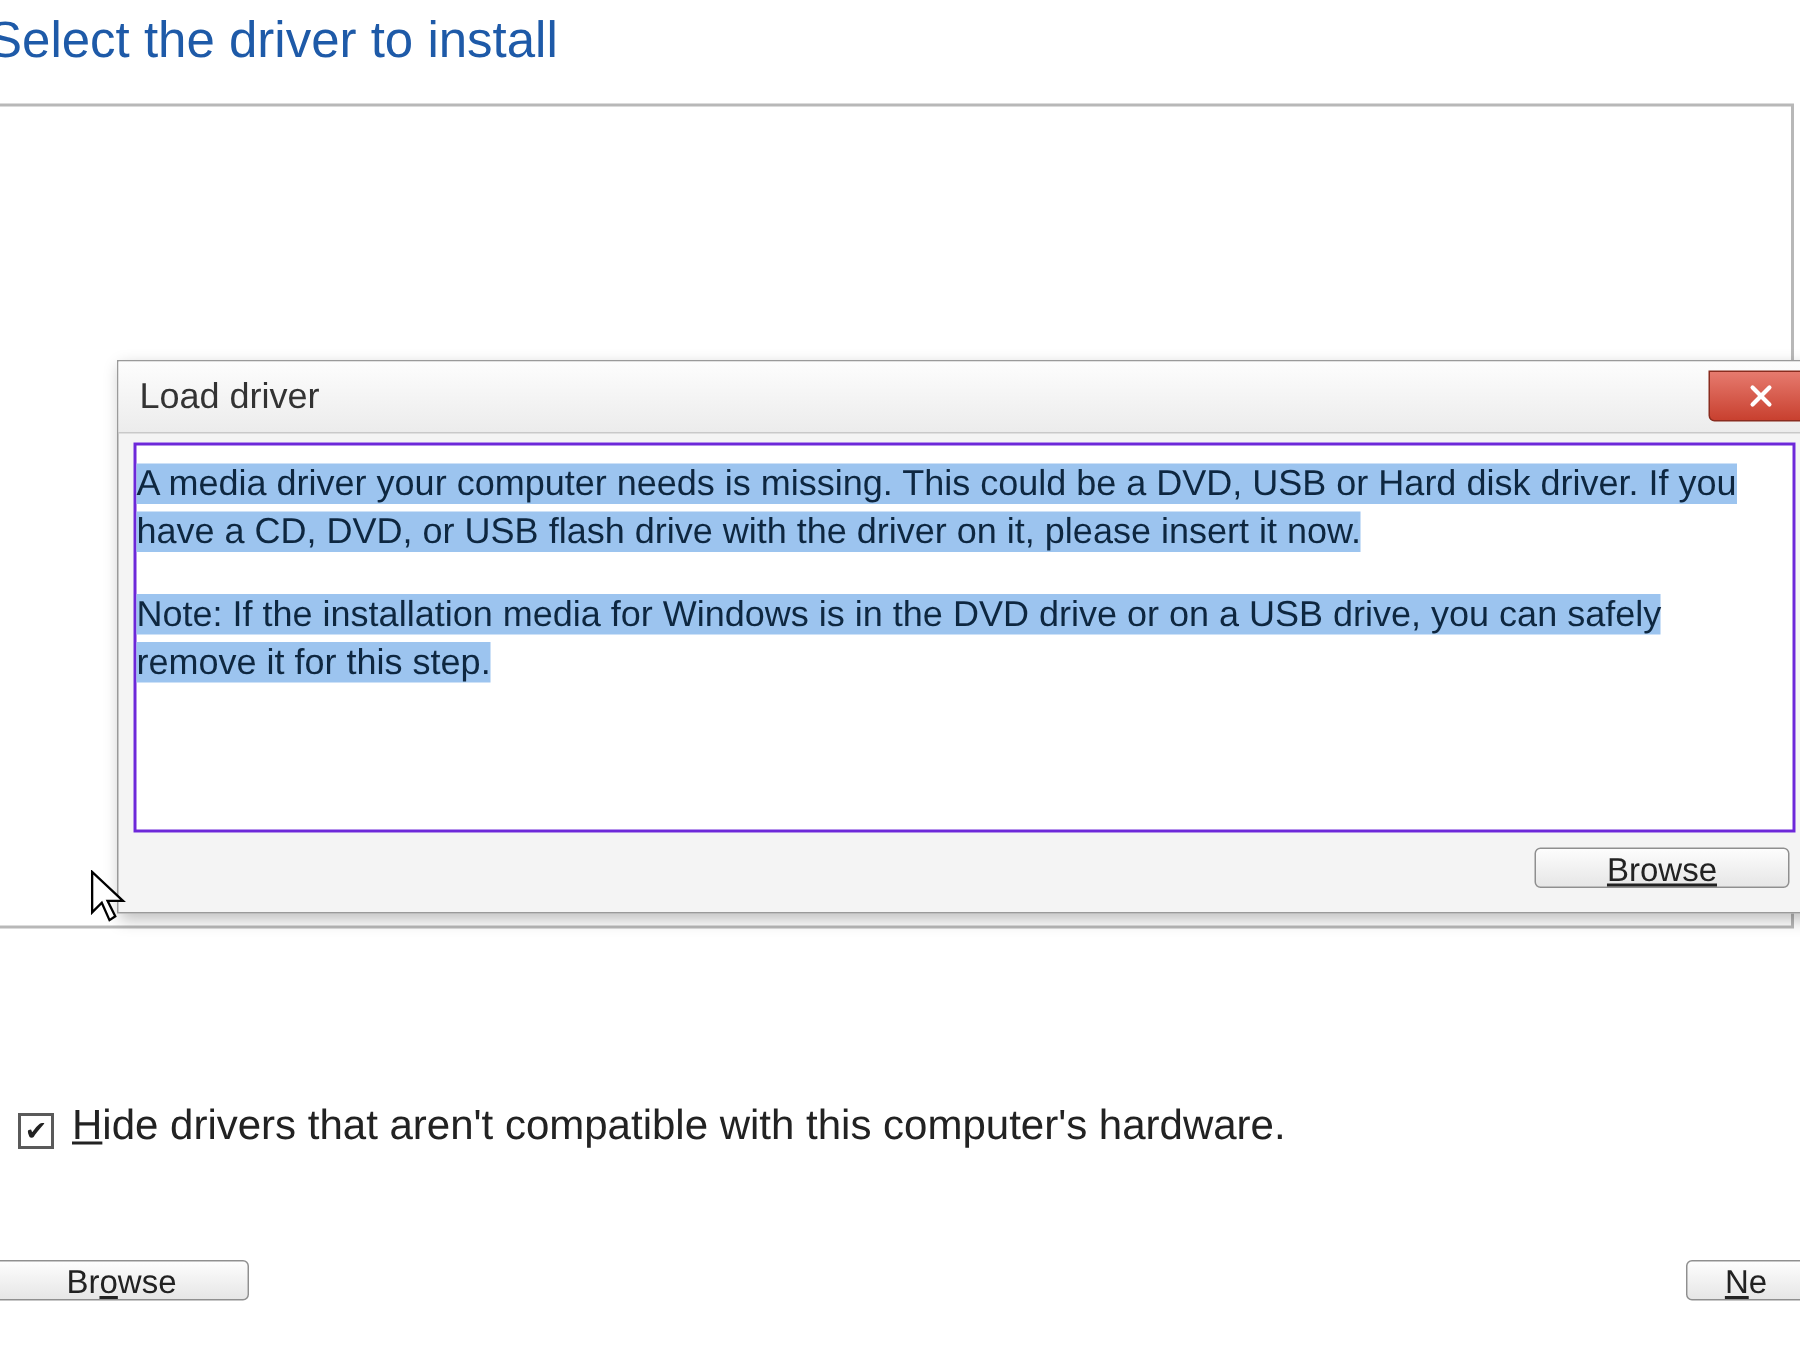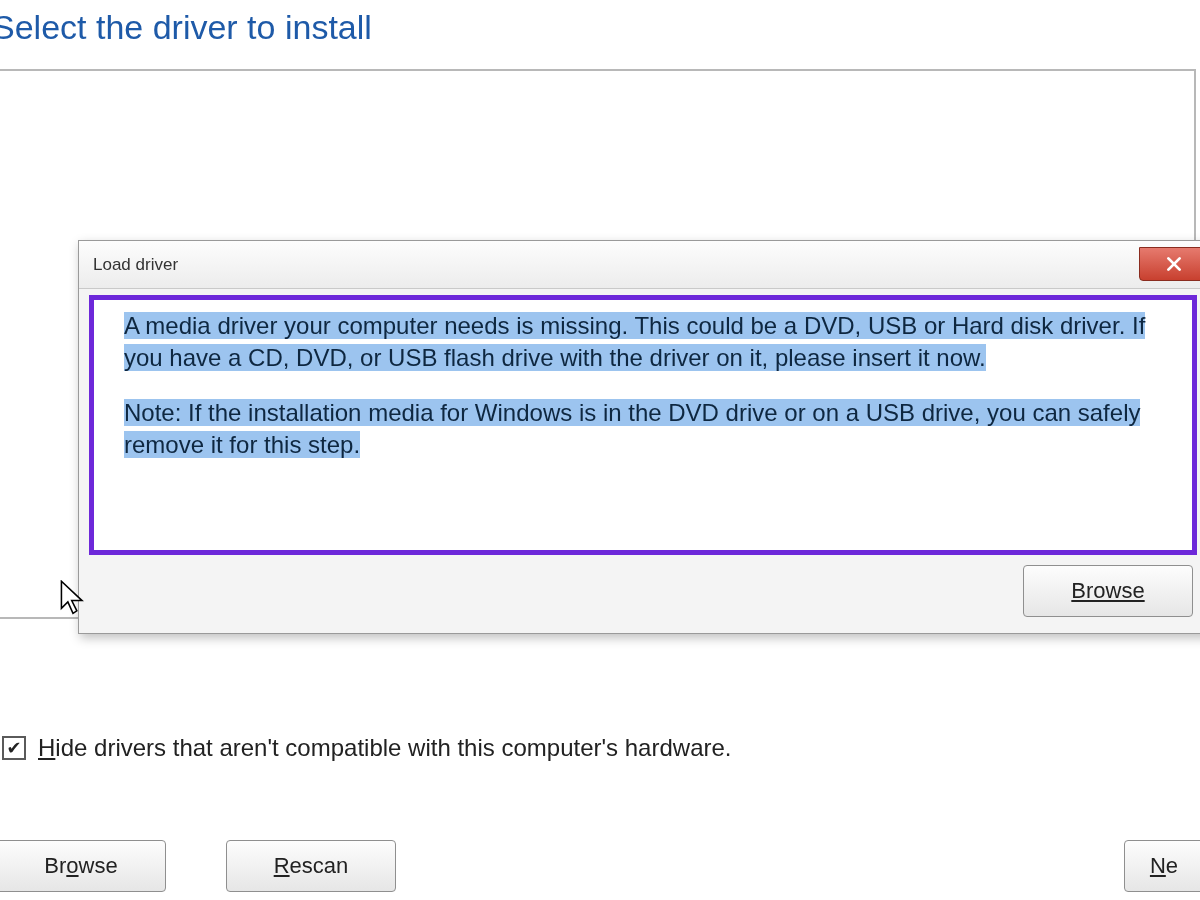--- a/index.html
+++ b/index.html
@@ -40,80 +40,80 @@
     display: flex;
     align-items: center;
     justify-content: space-between;
     background: linear-gradient(#fdfdfd,#ececec);
     border-bottom: 1px solid #c9c9c9;
     height: 48px;
     padding: 0 0 0 14px;
   }
   .modal-title {
     color: #333;
-    font-size: 17px;
+    font-size: 24px;
   }
   .close-btn {
     width: 70px;
     height: 34px;
     margin-right: -2px;
     margin-top: -2px;
     background: linear-gradient(#e67a6e,#c8402f);
     border: 1px solid #8a2c1f;
     border-radius: 0 0 4px 4px;
     display: flex;
     align-items: center;
     justify-content: center;
     color: #fff;
     font-size: 20px;
     font-weight: bold;
     cursor: pointer;
   }
   .close-btn svg { display:block; }
   .modal-body {
-    border: 5px solid #6d28d9;
+    border: 2px solid #6d28d9;
     margin: 6px 10px 10px 10px;
     background: #fff;
-    padding: 10px 14px 56px 30px;
+    padding: 10px 14px 56px 0;
     min-height: 260px;
   }
   .sel {
     background: #9cc4ef;
     color: #0e2740;
     font-size: 24px;
     line-height: 1.35;
     display: inline;
   }
   .msg-para { margin: 0 0 22px 0; }
   .modal-buttons {
     display: flex;
     justify-content: flex-end;
     gap: 18px;
     padding: 0 14px 16px 14px;
   }
   .win-btn {
     min-width: 170px;
-    height: 52px;
+    height: 27px;
     background: linear-gradient(#fdfdfd,#e6e6e6);
     border: 1px solid #8f8f8f;
     border-radius: 4px;
     font-size: 22px;
     color: #222;
     cursor: pointer;
     font-family: inherit;
   }
   .win-btn .ul { text-decoration: underline; }
   .checkbox-row {
     position: absolute;
-    left: 2px;
+    left: 12px;
     top: 734px;
     display: flex;
-    align-items: center;
+    align-items: flex-end;
     gap: 12px;
-    font-size: 24px;
+    font-size: 28px;
     color: #222;
   }
   .checkbox-box {
     width: 24px;
     height: 24px;
     border: 2px solid #5a5a5a;
     background: #fff;
     display: flex;
     align-items: center;
     justify-content: center;
@@ -181,21 +181,20 @@
 <div class="checkbox-row">
   <span class="checkbox-box"></span>
   <span>
     <span class="ul" style="text-decoration:underline">H</span><span>ide drivers that aren't compatible with this computer's hardware.</span>
   </span>
 </div>
 
 <div class="bottom-buttons">
   <div class="bottom-left">
     <button class="win-btn"><span>Br</span><span class="ul">o</span><span>wse</span></button>
-    <button class="win-btn"><span class="ul">R</span><span>escan</span></button>
   </div>
   <button class="win-btn" style="min-width:80px"><span class="ul">N</span><span>e</span></button>
 </div>
 
 <div class="cursor">
   <svg viewBox="0 0 20 28">
     <path d="M1 1 L1 22 L6 17 L10 26 L13 24 L9 16 L17 16 Z" fill="#fff" stroke="#000" stroke-width="1.2"></path>
   </svg>
 </div>
 

